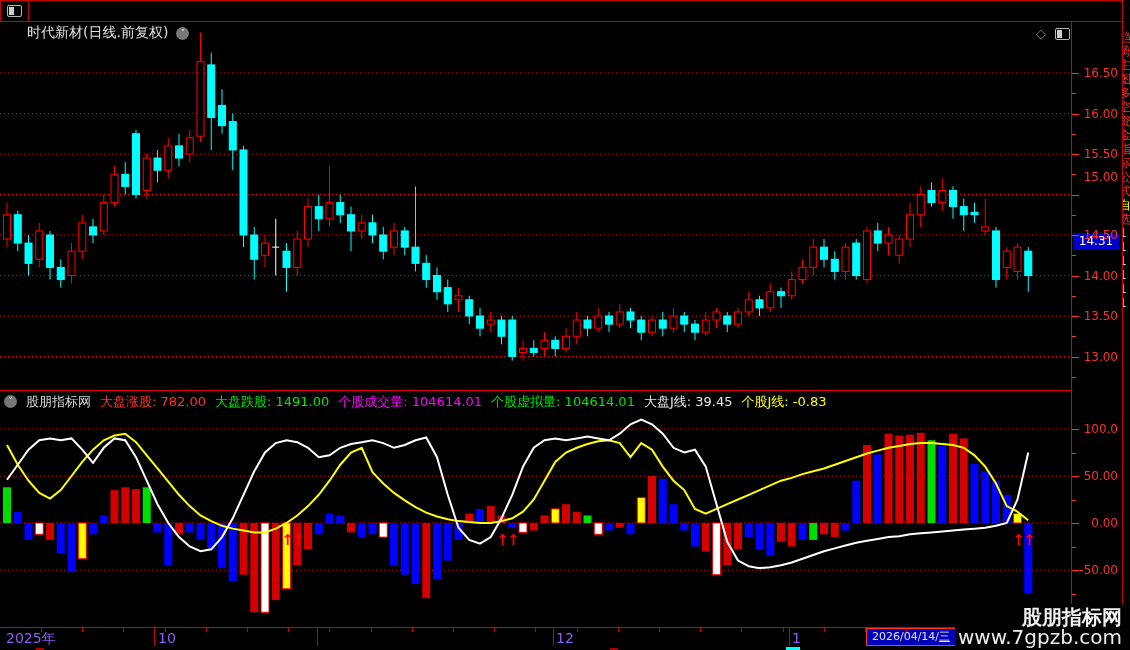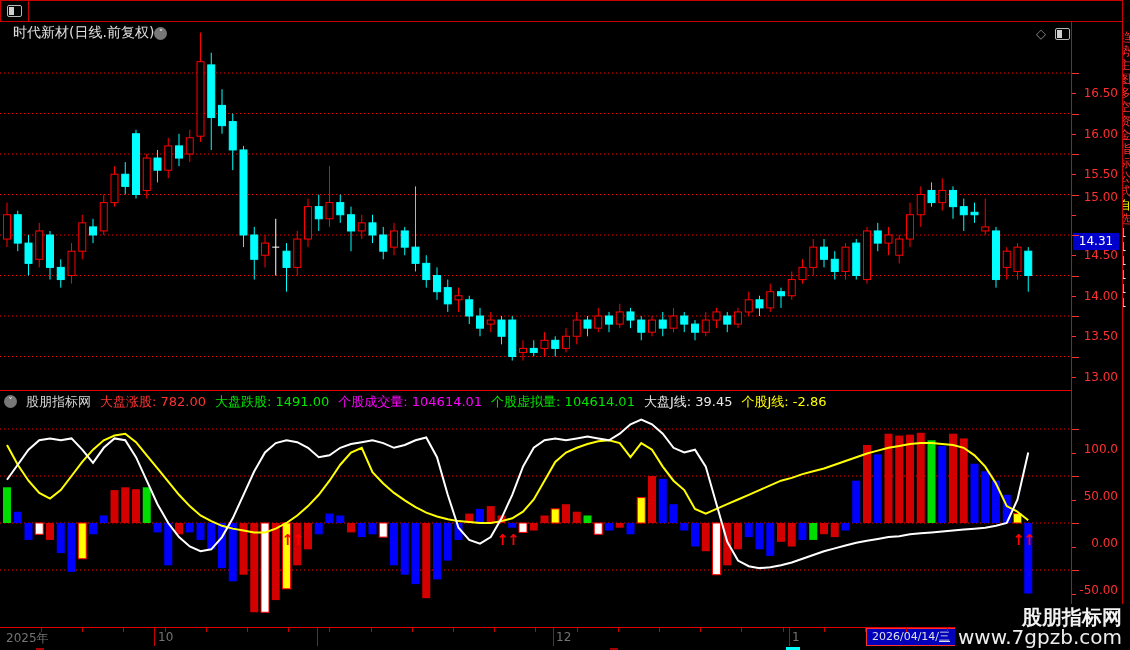--- a/index.html
+++ b/index.html
@@ -12,53 +12,53 @@
                  display:flex;align-items:center;justify-content:center;flex:0 0 auto;}
   .half-win{width:13px;height:10px;border:1px solid #b8b8b8;border-radius:2px;position:relative;}
   .half-win::after{content:"";position:absolute;left:1px;top:1px;bottom:1px;width:5px;background:#cfcfcf;}
   .menu{display:flex;align-items:center;gap:15px;padding-left:9px;flex:0 0 auto;}
   .menu-item{font-size:13px;color:#e8e8e8;white-space:nowrap;}
   .menu-item.active{color:#00ffff;}
   .tb-buttons{margin-left:auto;display:flex;height:20px;}
   .tb-btn{border-left:1px solid #c80000;color:#e8e8e8;font-size:13px;
           display:flex;align-items:center;padding:0 7px;white-space:nowrap;}
   
-  .titlebar{position:absolute;left:6px;top:24px;display:flex;align-items:center;gap:0;padding-left:7px;}
+  .titlebar{position:absolute;left:20px;top:24px;display:flex;align-items:center;gap:8px;padding-left:7px;}
   .title-text{font-size:14px;color:#e0e0e0;}
   .circle-icon{width:13px;height:13px;border-radius:50%;background:#777;color:#fff;
                font-size:8px;line-height:13px;text-align:center;display:inline-block;}
   .title-right-icons{position:absolute;left:1036px;top:26px;display:flex;gap:9px;align-items:center;}
   .diamond{color:#909090;font-size:13px;}
   
   #main-svg{position:absolute;left:0;top:30px;}
   #ind-svg{position:absolute;left:0;top:412px;}
   
   .ind-header{position:absolute;left:0;top:390px;width:1071px;height:21px;
               border-top:1px solid #e00000;display:flex;align-items:center;gap:9px;
               padding-left:4px;font-size:13px;white-space:nowrap;background:#000;}
   .c-gray{color:#d4d4d4}.c-red{color:#ff3232}.c-green{color:#00e600}
   .c-magenta{color:#ff00ff}.c-white{color:#e8e8e8}.c-yellow{color:#ffff00}
   
   .axis-col{position:absolute;left:1071px;top:22px;width:50px;height:624px;
             border-left:1px solid #e00000;background:#000;}
   .axis-label{position:absolute;right:4px;width:44px;text-align:right;
-              font-size:12px;color:#ff3030;margin-top:20px;}
+              font-size:12px;color:#ff3030;}
   .axis-tick{position:absolute;left:0;height:1px;background:#ff3030;}
   .price-tag{position:absolute;left:1px;width:46px;height:17px;background:#0000cc;
              color:#ffffff;font-size:12px;text-align:center;line-height:17px;}
   
   .right-strip{position:absolute;left:1122px;top:0;width:8px;height:650px;
                border-left:1px solid #c80000;overflow:hidden;background:#000;}
   .strip-col{position:absolute;left:-4px;top:30px;display:flex;flex-direction:column;}
   .strip-ch{font-size:12px;line-height:14px;}
   .s-r{color:#ff3030}.s-y{color:#ffff00}.s-w{color:#e8e8e8}
   
   .bottom-axis{position:absolute;left:0;top:627px;width:1071px;height:18px;
                border-top:1px solid #e00000;border-bottom:1px solid #e00000;background:#000;}
-  .ba-label{position:absolute;top:2px;font-size:12px;color:#737373;white-space:nowrap;}
+  .ba-label{position:absolute;top:2px;font-size:14px;color:#8b5cf6;white-space:nowrap;}
   .ba-sep{position:absolute;top:0;width:1px;height:18px;background:#c80000;}
   .ba-tick{position:absolute;top:0;width:1px;height:4px;background:#c80000;}
   .date-box{position:absolute;left:866px;top:0px;width:88px;height:16px;background:#0000bb;
             border:1px solid #ff3030;color:#e0e0e0;font-size:11px;text-align:center;line-height:15px;}
   .bottom-edge{position:absolute;left:0;top:646px;width:1130px;height:4px;background:#000;}
   .edge-cyan{position:absolute;left:786px;top:1px;width:14px;height:3px;background:#00ffff;}
   .edge-red1{position:absolute;left:36px;top:2px;width:8px;height:2px;background:#a00000;}
   .edge-red2{position:absolute;left:610px;top:2px;width:8px;height:2px;background:#a00000;}
   
   .watermark{position:absolute;right:5px;bottom:2px;background:#000;text-align:right;
@@ -289,21 +289,21 @@
 
 <div class="ind-header">
   <span class="circle-icon">˅</span>
   <span class="c-gray">股朋指标网</span>
   <span id="ind-fields" style="display:flex;gap:9px;">
       <span class="c-red">大盘涨股: 782.00</span>
       <span class="c-green">大盘跌股: 1491.00</span>
       <span class="c-magenta">个股成交量: 104614.01</span>
       <span class="c-green">个股虚拟量: 104614.01</span>
       <span class="c-white">大盘J线: 39.45</span>
-      <span class="c-yellow">个股J线: -2.86</span>
+      <span class="c-yellow">个股J线: -0.83</span>
     </span>
 </div>
 
 <svg id="ind-svg" width="1071" height="215">
     <line x1="0" y1="17" x2="1071" y2="17" stroke="#ff0000" stroke-width="1" stroke-dasharray="1,3"></line>
     <line x1="0" y1="64" x2="1071" y2="64" stroke="#ff0000" stroke-width="1" stroke-dasharray="1,3"></line>
     <line x1="0" y1="111" x2="1071" y2="111" stroke="#ff0000" stroke-width="1" stroke-dasharray="1,3"></line>
     <line x1="0" y1="158" x2="1071" y2="158" stroke="#ff0000" stroke-width="1" stroke-dasharray="1,3"></line>
     <rect x="3" y="75.28" width="8" height="35.72" fill="#00dd00" stroke="none"></rect>
     <rect x="13.75" y="99.72" width="8" height="11.280000000000001" fill="#0000ff" stroke="none"></rect>

